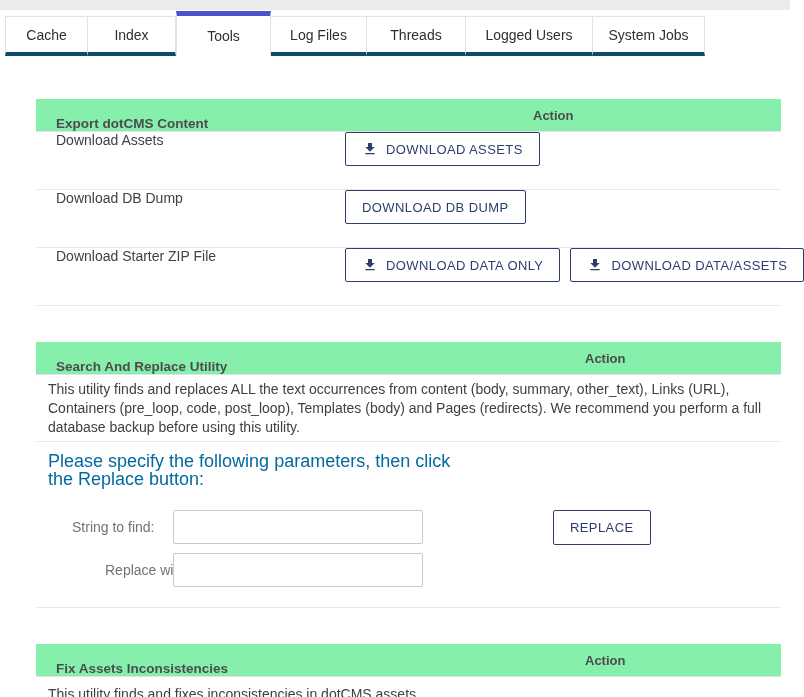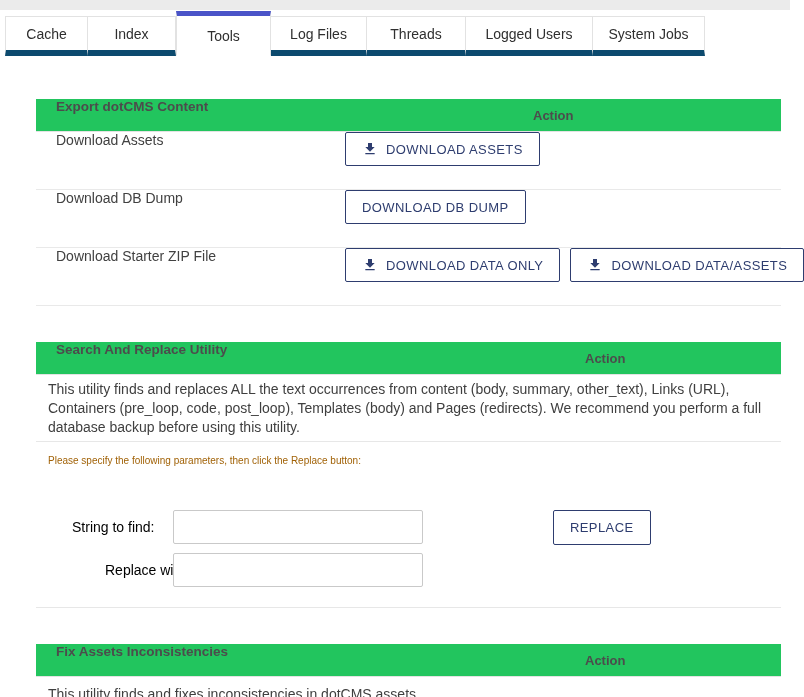--- a/index.html
+++ b/index.html
@@ -24,21 +24,21 @@
     display: flex; align-items: flex-end;
     overflow: hidden;
     background: #fff;
   }
   .tab {
     height: 40px;
     display: flex; align-items: center; justify-content: center;
     font-size: 14px; color: #2f2f2f;
     background: #fff;
     border-top: 1px solid #e2e2e2;
-    border-bottom: 6px solid #0c4a6e;
+    border-bottom: 4px solid #0c4a6e;
     border-right: 1px solid #e2e2e2;
     cursor: pointer;
     flex: none;
   }
   .tab:first-child { border-left: 1px solid #e2e2e2; }
   .tab.active {
     height: 45px;
     border-top: 5px solid #4a54c8;
     border-bottom: 1px solid #ffffff;
     border-left: 1px solid #e2e2e2;
@@ -46,23 +46,23 @@
   .t0 { width: 83px; } .t1 { width: 88px; } .t2 { width: 95px; }
   .t3 { width: 96px; } .t4 { width: 117px; } .t5 { width: 99px; }
   .t6 { width: 127px; } .t7 { width: 112px; }
 
   
   .content { position: absolute; top: 99px; left: 36px; width: 745px; }
 
   .section-header {
     position: relative;
     height: 33px;
-    background: #22c55e;
+    background: #86efac;
     border-bottom: 1px solid #e3e3e3;
-    display: flex; align-items: flex-start;
+    display: flex; align-items: flex-end;
     font-weight: bold; font-size: 13.5px; color: #4c4c4c;
     padding-left: 20px;
   }
   .action-label {
     position: absolute; top: 50%; transform: translateY(-50%);
     left: 497px;
     font-weight: bold; font-size: 13px; color: #4c4c4c;
   }
   .sec-sr .action-label, .sec-fix .action-label { left: 549px; }
 
@@ -96,23 +96,23 @@
     border-bottom: 1px solid #e7e7e7;
   }
   .fix-desc { border-bottom: none; padding-top: 8px; }
 
   .sr-form {
     position: relative; height: 166px;
     border-bottom: 1px solid #e7e7e7;
   }
   .sr-note {
     position: absolute; left: 12px; top: 10px; width: 430px;
-    font-size: 10px; line-height: 18px; color: #a16207;
-  }
-  .field-label { position: absolute; left: 36px; font-size: 14px; color: #000000; }
+    font-size: 18px; line-height: 18px; color: #0369a1;
+  }
+  .field-label { position: absolute; left: 36px; font-size: 14px; color: #737373; }
   .fl-1 { top: 77px; } .fl-2 { top: 120px; margin-left: 33px; }
   .text-input {
     position: absolute; left: 137px;
     width: 250px; height: 34px;
     border: 1px solid #c9c9c9; border-radius: 2px;
     background: #fff;
     font-family: "Liberation Sans", "DejaVu Sans", sans-serif;
     font-size: 14px; padding: 0 8px; color: #333;
     outline: none;
   }

